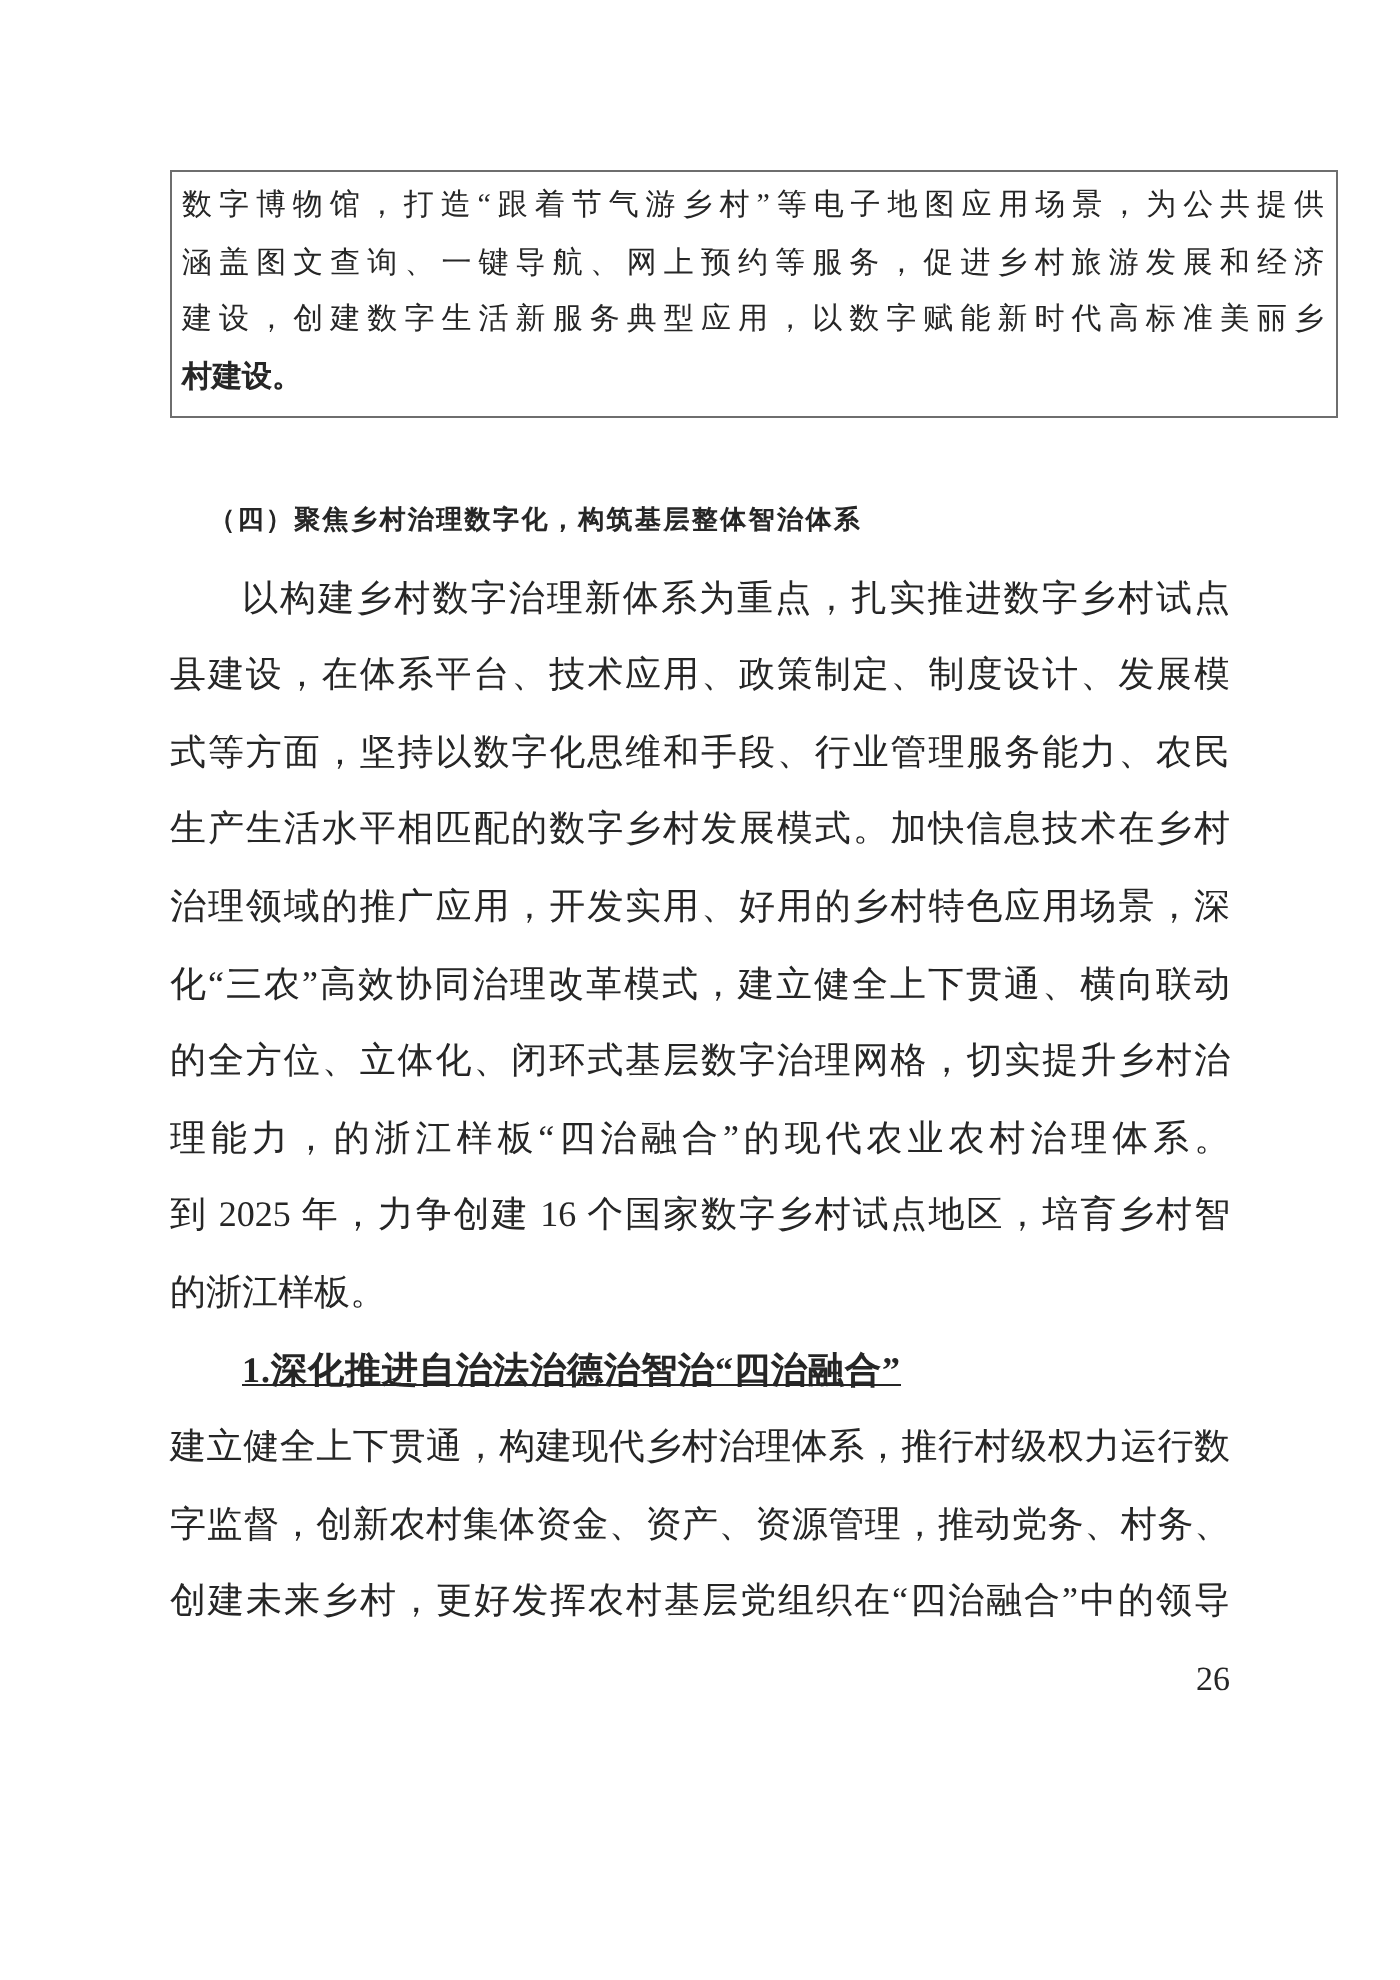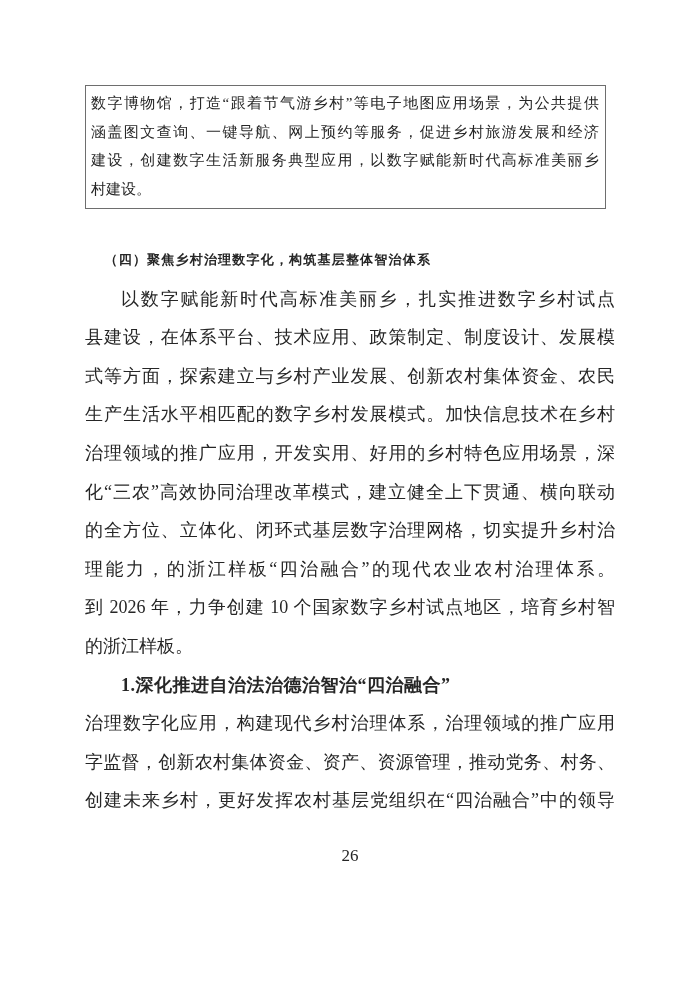--- a/index.html
+++ b/index.html
@@ -13,35 +13,36 @@
     height: 990px;
     background: #ffffff;
     font-family: "Liberation Serif", "DejaVu Serif", serif;
     color: #262626;
     overflow: hidden;
     box-sizing: border-box;
     padding: 85px 85px 0 85px;
   }
   
   .callout-box {
-    width: 521px;
+    width: 584px;
     box-sizing: border-box;
     border: 1px solid #6e6e6e;
     padding: 3px 6px 5px 5px;
     font-size: 15px;
     line-height: 28.5px;
     margin-bottom: 32px;
   }
   .bline {
     text-align: justify;
     text-align-last: justify;
     white-space: normal;
   }
   .bline.end {
     text-align-last: left;
+    font-weight: bold;
   }
   
   .content {
     width: 530px;
     font-size: 18px;
   }
   .heading {
     font-weight: bold;
     font-size: 13px;
     line-height: 38.6px;
@@ -51,69 +52,70 @@
     text-align: left;
   }
   .subheading {
     font-weight: bold;
     font-size: 18px;
     line-height: 38.6px;
     margin: 0;
     text-indent: 2em;
     letter-spacing: 0.5px;
     text-align: left;
+    text-decoration: underline;
   }
   .line {
     line-height: 38.6px;
     text-align: justify;
     text-align-last: justify;
   }
   .line.indent {
     text-indent: 2em;
   }
   .line.end {
     text-align-last: left;
   }
   .page-number {
-    margin-top: 25px;
+    margin-top: 9px;
     font-size: 17px;
     line-height: 22px;
-    text-align: center;
+    text-align: right;
   }
 </style>
 </head>
 <body>
 
 <div class="page">
 
   <div class="callout-box">
     <div class="bline">数字博物馆，打造“跟着节气游乡村”等电子地图应用场景，为公共提供</div>
     <div class="bline">涵盖图文查询、一键导航、网上预约等服务，促进乡村旅游发展和经济</div>
     <div class="bline">建设，创建数字生活新服务典型应用，以数字赋能新时代高标准美丽乡</div>
     <div class="bline end">村建设。</div>
   </div>
 
   <div class="content">
 
     <h2 class="heading">（四）聚焦乡村治理数字化，构筑基层整体智治体系</h2>
 
-    <div class="line indent">以数字赋能新时代高标准美丽乡，扎实推进数字乡村试点</div>
+    <div class="line indent">以构建乡村数字治理新体系为重点，扎实推进数字乡村试点</div>
     <div class="line">县建设，在体系平台、技术应用、政策制定、制度设计、发展模</div>
-    <div class="line">式等方面，探索建立与乡村产业发展、创新农村集体资金、农民</div>
+    <div class="line">式等方面，坚持以数字化思维和手段、行业管理服务能力、农民</div>
     <div class="line">生产生活水平相匹配的数字乡村发展模式。加快信息技术在乡村</div>
     <div class="line">治理领域的推广应用，开发实用、好用的乡村特色应用场景，深</div>
     <div class="line">化“三农”高效协同治理改革模式，建立健全上下贯通、横向联动</div>
     <div class="line">的全方位、立体化、闭环式基层数字治理网格，切实提升乡村治</div>
     <div class="line">理能力，的浙江样板“四治融合”的现代农业农村治理体系。</div>
-    <div class="line">到 2026 年，力争创建 10 个国家数字乡村试点地区，培育乡村智</div>
+    <div class="line">到 2025 年，力争创建 16 个国家数字乡村试点地区，培育乡村智</div>
     <div class="line end">的浙江样板。</div>
 
     <h3 class="subheading">1.深化推进自治法治德治智治“四治融合”</h3>
 
-    <div class="line">治理数字化应用，构建现代乡村治理体系，治理领域的推广应用</div>
+    <div class="line">建立健全上下贯通，构建现代乡村治理体系，推行村级权力运行数</div>
     <div class="line">字监督，创新农村集体资金、资产、资源管理，推动党务、村务、</div>
     <div class="line">创建未来乡村，更好发挥农村基层党组织在“四治融合”中的领导</div>
 
     <div class="page-number">26</div>
 
   </div>
 
 </div>
 
 </body></html>

